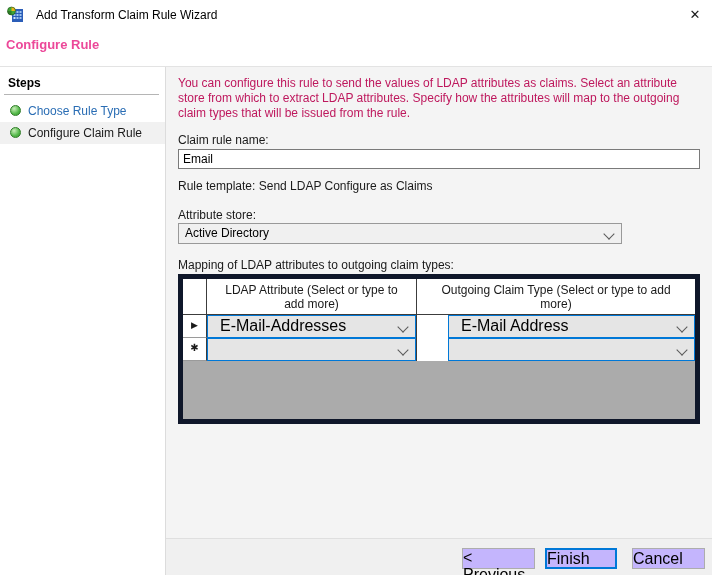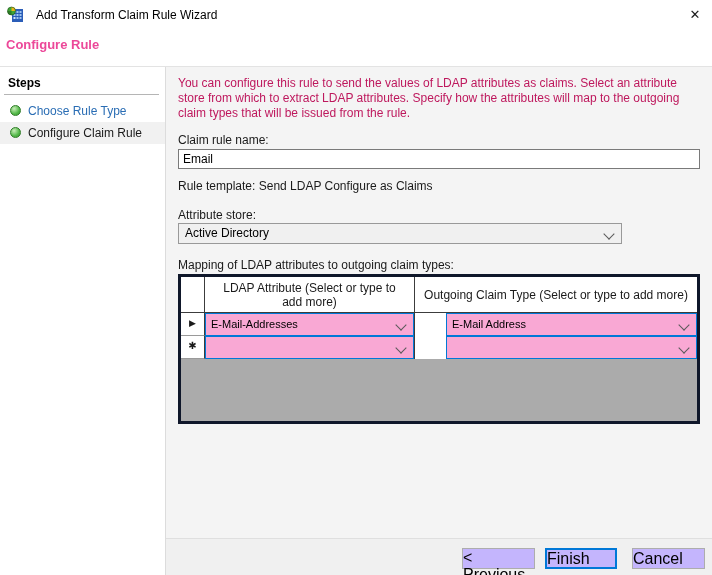--- a/index.html
+++ b/index.html
@@ -41,36 +41,36 @@
   .lbl-attr{left:12px;top:141px;}
   .combo{position:absolute;box-sizing:border-box;background:#f0f0f0;border:1px solid #999;
     font-size:12px;color:#000;cursor:default;}
   .attr-combo{left:12px;top:156px;width:444px;height:21px;line-height:19px;padding-left:6px;}
   .chevron{position:absolute;right:8px;top:6px;width:7px;height:7px;border-right:1px solid #5a5a5a;
     border-bottom:1px solid #5a5a5a;transform:rotate(45deg);transform-origin:center;}
   .chevron.small{top:7px;}
   .lbl-mapping{left:12px;top:191px;}
   
   .grid{position:absolute;left:12px;top:207px;width:522px;height:150px;box-sizing:border-box;
-    border:3px solid #0f172a;background:#ababab;}
+    border:5px solid #0f172a;background:#ababab;}
   .grid-header{display:flex;height:36px;background:#fff;border-bottom:1px solid #3c3c3c;box-sizing:border-box;}
   .sel-col{width:24px;flex:0 0 24px;border-right:1px solid #3c3c3c;box-sizing:border-box;background:#fff;}
   .hdr-cell{display:flex;align-items:center;justify-content:center;text-align:center;
     font-size:12px;line-height:14px;color:#1a1a1a;box-sizing:border-box;padding:0 8px;}
   .hdr-ldap{width:210px;flex:0 0 210px;border-right:1px solid #3c3c3c;}
   .hdr-out{flex:1;}
   .grid-row{display:flex;height:23px;background:#fff;box-sizing:border-box;}
   .sel-cell{width:24px;flex:0 0 24px;border-right:1px solid #3c3c3c;border-bottom:1px solid #9a9a9a;
     box-sizing:border-box;background:#fff;position:relative;text-align:center;}
   .row-glyph{position:absolute;left:0;right:0;top:5px;font-size:9px;color:#1a1a1a;}
   .cell{box-sizing:border-box;border-right:1px solid #3c3c3c;padding:0;}
   .cell-ldap{width:210px;flex:0 0 210px;}
   .cell-out{flex:1;border-right:none;margin-left:31px;}
   .combo-blue{position:relative;width:100%;height:100%;box-sizing:border-box;border:1px solid #0078d7;
-    background:#f9a8d4;font-size:11px;line-height:20px;padding-left:5px;color:#000;cursor:default;}
+    background:#e5e5e5;font-size:16px;line-height:20px;padding-left:12px;color:#000;cursor:default;}
   
   .footer-sep{position:absolute;left:0;right:0;top:471px;height:1px;background:#dfdfdf;}
   .footer{position:absolute;left:0;right:0;top:472px;bottom:0;background:#f0f0f0;}
   .btn{position:absolute;box-sizing:border-box;height:21px;background:#c4b5fd;border:1px solid #adadad;
     font-family:"Liberation Sans", sans-serif;font-size:16px;color:#000;text-align:left;
     line-height:17px;padding:0;cursor:default;}
   .btn-prev{left:296px;top:481px;width:73px;}
   .btn-finish{left:379px;top:481px;width:72px;border:2px solid #0078d7;}
   .btn-cancel{left:466px;top:481px;width:73px;}
 </style>

